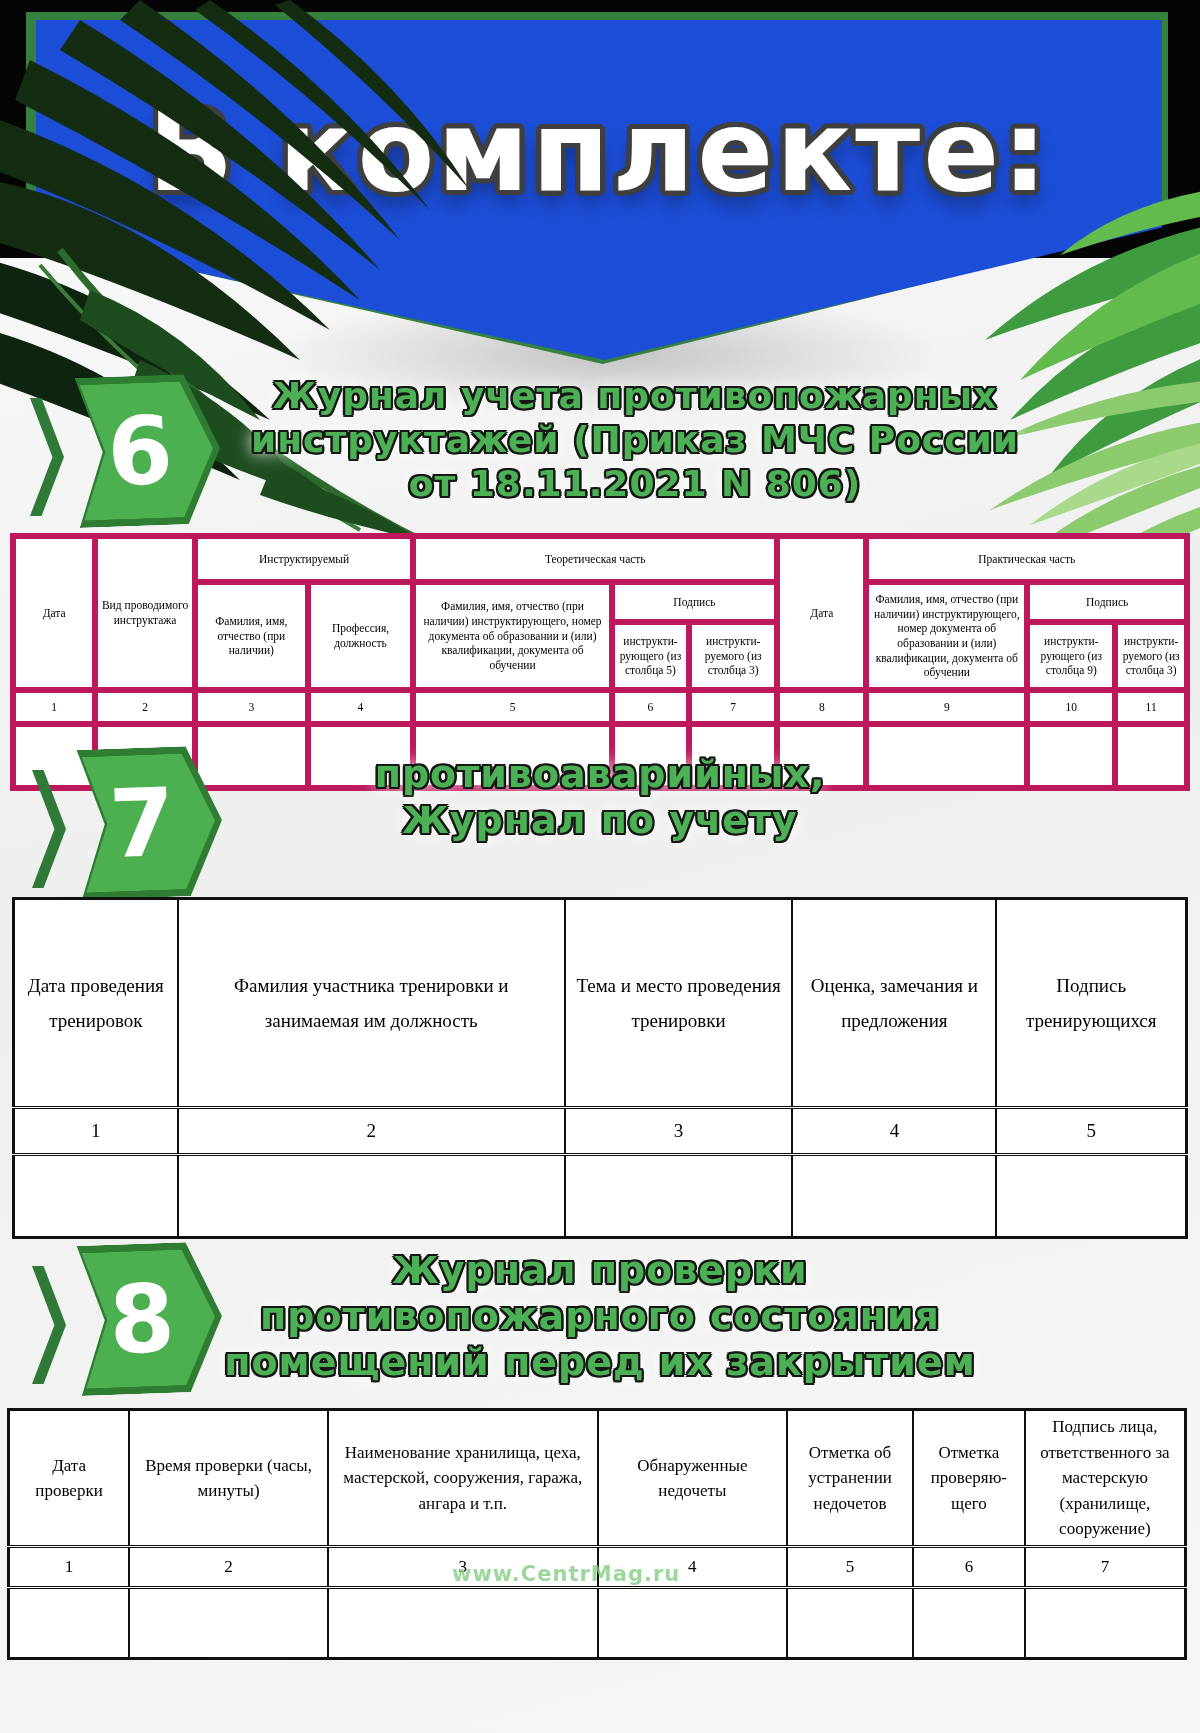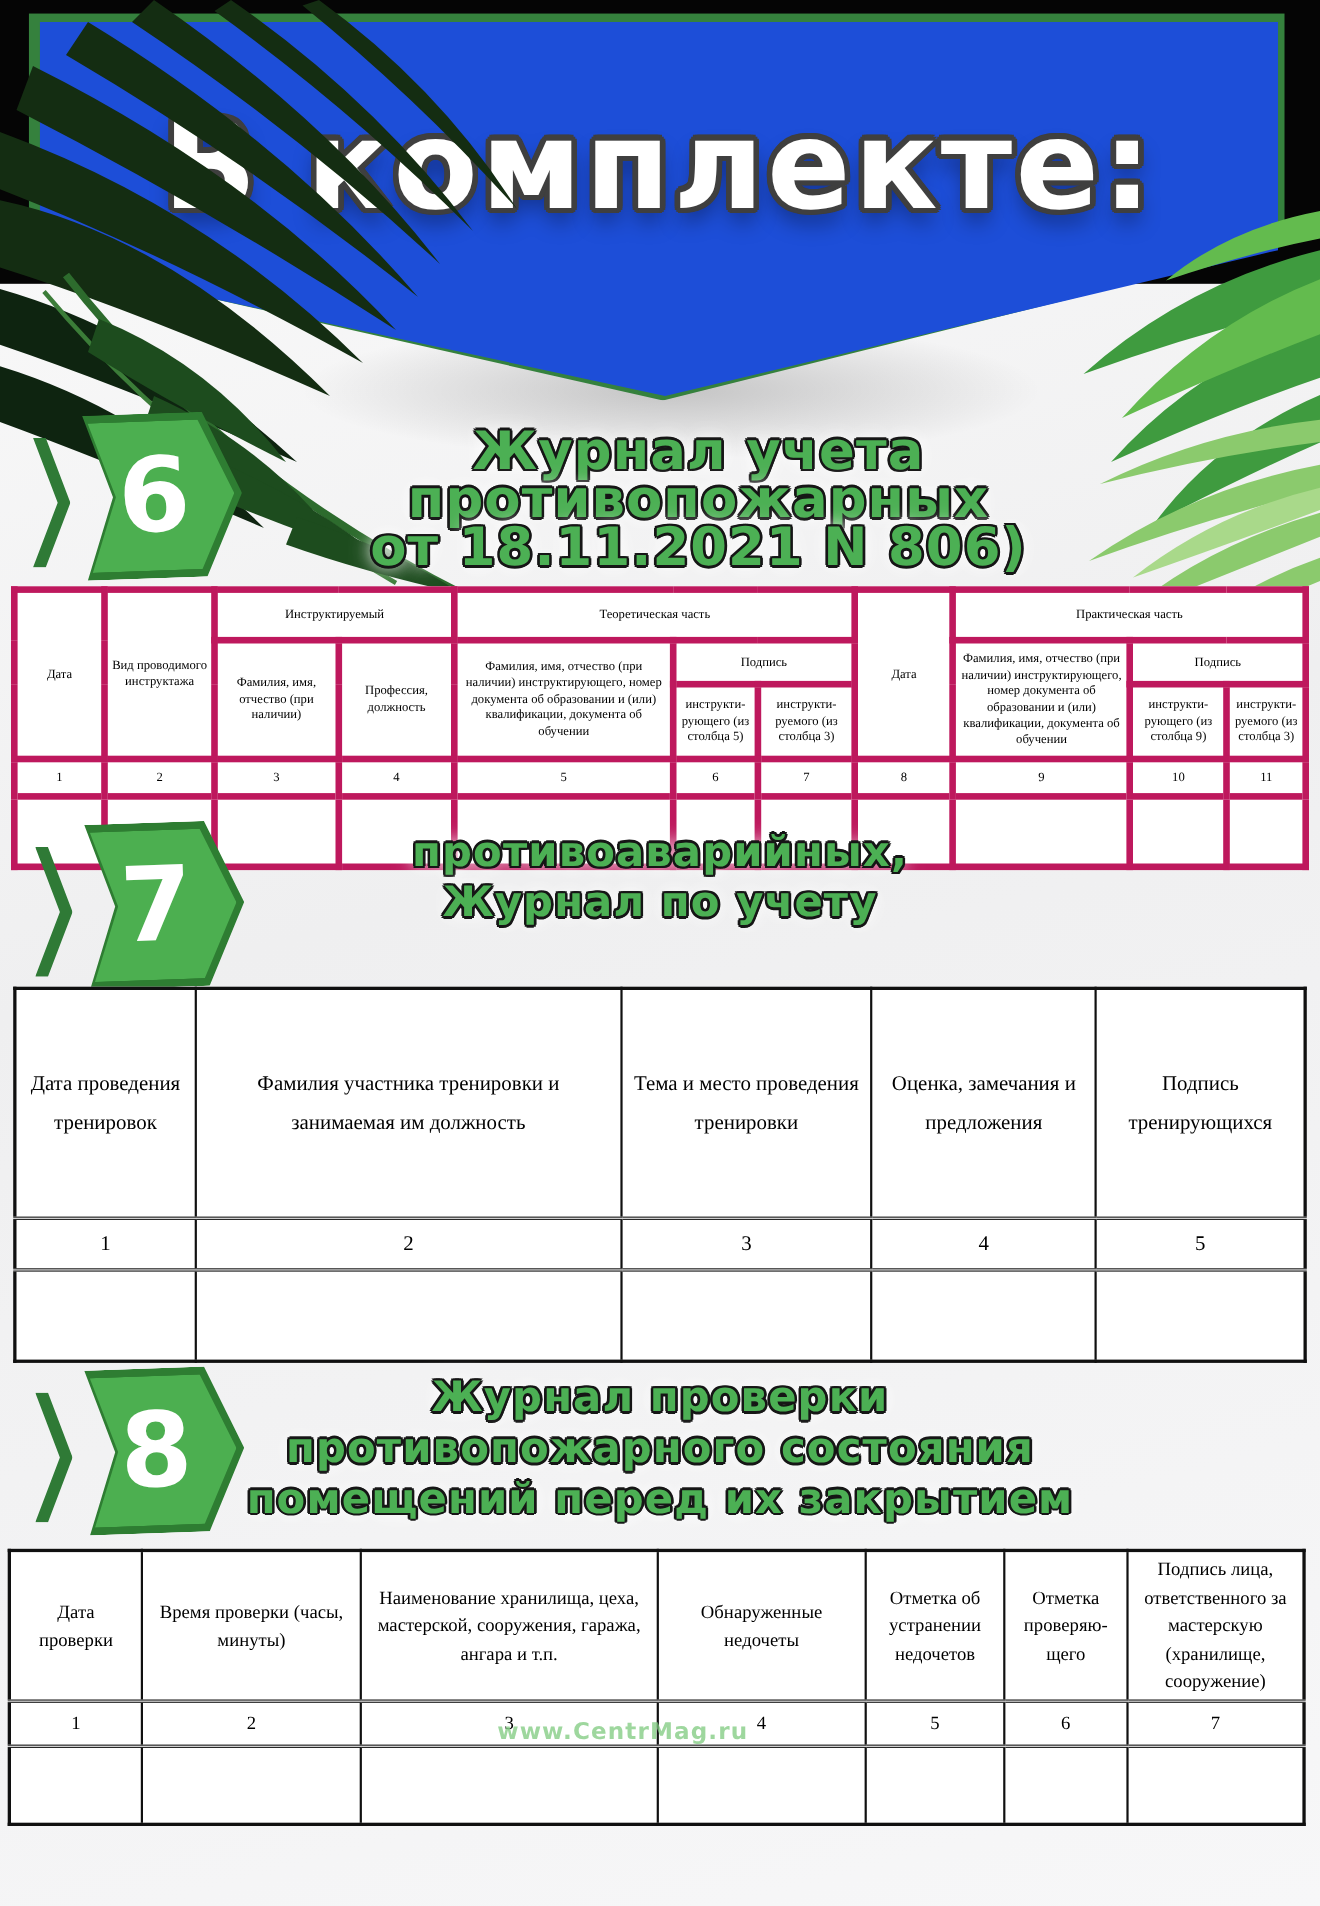--- a/index.html
+++ b/index.html
@@ -45,21 +45,21 @@
        clip-path:polygon(0% 0%,34% 0%,100% 50%,34% 100%,0% 100%,66% 50%);}
 
   
   .sec-title{z-index:4;text-align:center;
        font-family:"DejaVu Sans","Liberation Sans",sans-serif;font-weight:bold;
        color:#4cb054;letter-spacing:1px;
        text-shadow:
          2.4px 0 0 #161616,-2.4px 0 0 #161616,0 2.4px 0 #161616,0 -2.4px 0 #161616,
          1.8px 1.8px 0 #161616,-1.8px 1.8px 0 #161616,1.8px -1.8px 0 #161616,-1.8px -1.8px 0 #161616,
          0 0 14px rgba(255,255,255,.9),0 0 22px rgba(255,255,255,.8);}
-  .t6{left:225px;top:388px;width:820px;font-size:48px;line-height:44px;}
+  .t6{left:225px;top:374px;width:820px;font-size:36px;line-height:44px;}
   .t7{left:180px;top:751px;width:840px;font-size:38px;line-height:46px;}
   .t8{left:180px;top:1247px;width:840px;font-size:38px;line-height:46px;}
 
   
   table{border-collapse:collapse;background:#ffffff;z-index:4;position:absolute;
         table-layout:fixed;}
   td{text-align:center;vertical-align:middle;word-wrap:break-word;}
 
   
   .tbl6{left:10px;top:533px;width:1180px;height:258px;
@@ -147,20 +147,21 @@
 </svg>
 
 <div class="abs badge-echo" style="left:30px;top:398px;width:34px;height:118px;"></div>
 <div class="abs badge" style="left:50px;top:376px;width:170px;height:150px;">
   <div class="outer"></div>
   <div class="inner"></div>
   <div class="num">6</div>
 </div>
 <div class="abs sec-title t6">
   <div>Журнал учета противопожарных</div>
+  <div>инструктажей (Приказ МЧС России</div>
   <div>от 18.11.2021 N 806)</div>
 </div>
 
 <table class="tbl6">
   <colgroup>
     <col style="width:7.0%">
       <col style="width:8.5%">
       <col style="width:9.6%">
       <col style="width:9.0%">
     <col style="width:16.9%">

